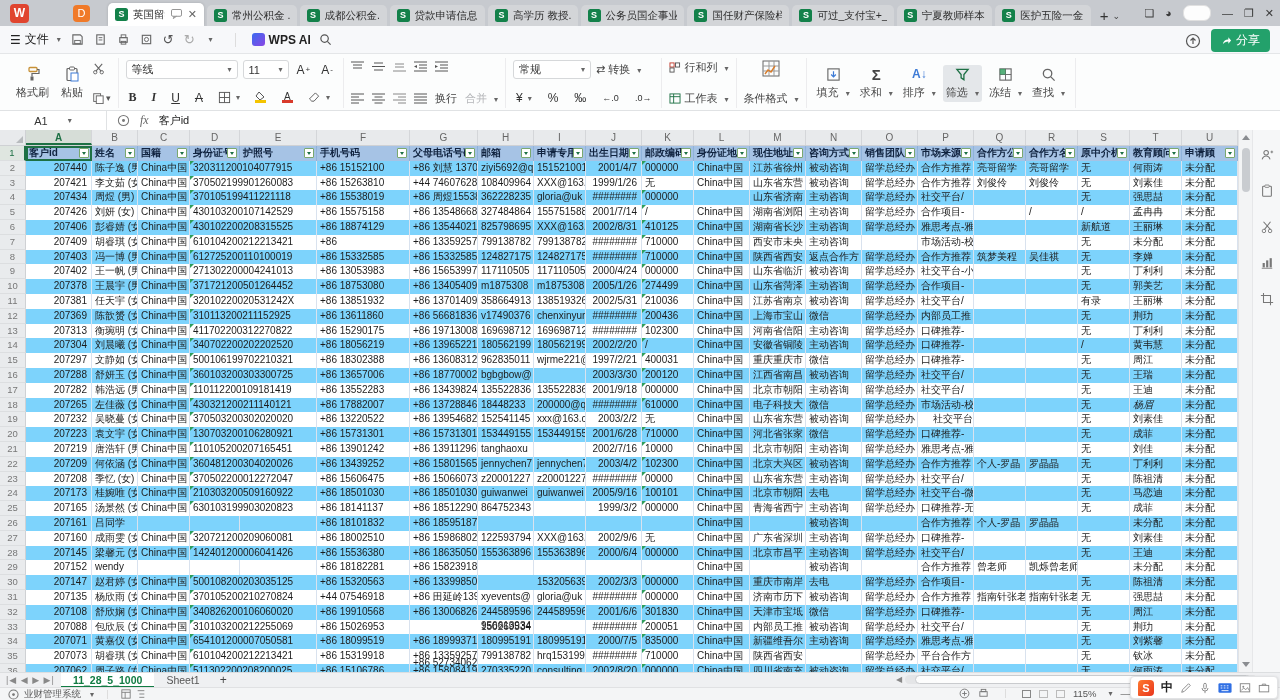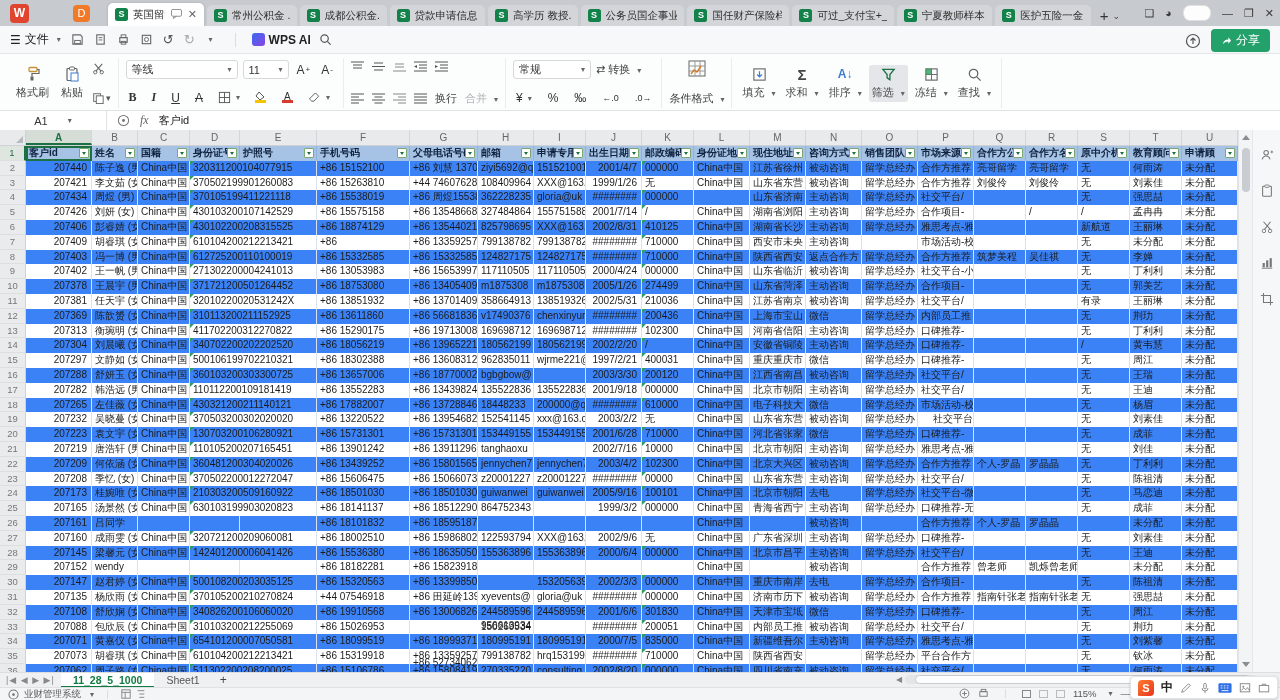--- a/index.html
+++ b/index.html
@@ -64,21 +64,21 @@
   #corner::after{content:"";position:absolute;right:2px;bottom:2px;border-left:7px solid transparent;border-bottom:7px solid #b8bbbe;}
   #letters{left:26px;top:130px;width:1212px;height:16px;display:flex;background:#e8eaec;border-bottom:1px solid #cfd1d4;box-sizing:border-box;}
   .lcell{height:15px;line-height:15px;text-align:center;font-size:10px;color:#666;border-right:1px solid #d4d6d9;box-sizing:border-box;flex:none;}
   .lcell.sel{background:#d6ddd7;border-bottom:2px solid #1d7044;color:#1d7044;font-weight:bold;}
   #rownums{left:0;top:146px;width:26px;height:526px;background:#e9ebed;overflow:hidden;}
   .rn{height:14.8px;line-height:14.8px;text-align:center;font-size:9.5px;color:#777;border-bottom:1px solid #dcdee0;border-right:1px solid #cfd1d4;box-sizing:border-box;}
   .rn.sel{background:#dfe6e0;border-right:2px solid #1d7044;color:#1d7044;}
   #cells{left:26px;top:146px;width:1212px;height:526px;overflow:hidden;background:#fff;}
   .grow{display:flex;height:14.8px;}
   .grow.hdr{background:#a6c3e5;}
-  .grow.band{background:#3b82f6;}
+  .grow.band{background:#7dd3fc;}
   .cell{height:14.8px;line-height:14.6px;font-size:10px;color:#1c1c1c;padding:0 0 0 3px;box-sizing:border-box;overflow:hidden;white-space:nowrap;border-right:1px solid #d9e2ee;position:relative;flex:none;}
   .hdr .cell{font-weight:bold;color:#10233f;border-right:1px solid #8fb3da;padding-right:14px;}
   .cell.ar{text-align:right;padding-right:4px;}
   .cell.cd{overflow:visible;border-right:none;z-index:2;}
   .cell.tri::before{content:"";position:absolute;left:0;top:0;border-top:4px solid #2e9e5b;border-right:4px solid transparent;}
   .fbtn{position:absolute;right:2px;top:2px;width:10px;height:10px;background:#fff;border:1px solid #7aa86f;border-radius:1px;box-sizing:border-box;display:flex;align-items:center;justify-content:center;}
   .fbtn::after{content:"";border-left:2.5px solid transparent;border-right:2.5px solid transparent;border-top:3.5px solid #1d7044;}
   #selbox{left:26px;top:146px;width:66px;height:15px;border:2px solid #1d7044;box-sizing:border-box;pointer-events:none;z-index:6;}
   
   #vscroll{left:1238px;top:130px;width:14px;height:542px;background:#f3f4f5;border-left:1px solid #e2e3e5;box-sizing:border-box;}
@@ -368,20 +368,39 @@
               <span class="car">▾</span>
             </span>
           <span class="tbtn">%</span>
           <span class="tbtn">‰</span>
           <span class="tbtn" style="font-size:9px;">←.0</span>
           <span class="tbtn" style="font-size:9px;">.0→</span>
         </div>
       </div>
     </div>
 
+    <div class="rgroup">
+      <div class="rows2">
+        <span class="lbl11">
+          <svg width="12" height="11" viewBox="0 0 13 12" style="vertical-align:-2px;">
+              <rect x="1" y="1" width="4.5" height="4.5" fill="none" stroke="#c0392b"></rect>
+              <rect x="7" y="1" width="4.5" height="4.5" fill="none" stroke="#555"></rect>
+              <rect x="1" y="6.5" width="4.5" height="4.5" fill="none" stroke="#555"></rect>
+            </svg>
+          <span>行和列</span> <span class="car">▾</span>
+        </span>
+        <span class="lbl11">
+          <svg width="12" height="11" viewBox="0 0 13 12" style="vertical-align:-2px;">
+              <rect x="1" y="1" width="11" height="10" fill="none" stroke="#1d7044"></rect>
+              <path d="M1 4h11M5 1v10" stroke="#1d7044"></path>
+            </svg>
+          <span>工作表</span> <span class="car">▾</span>
+        </span>
+      </div>
+    </div>
 
     <div class="rgroup">
       <div class="rows2" style="align-items:center;">
         <svg width="20" height="18" viewBox="0 0 20 18">
             <rect x="2" y="1" width="16" height="15" fill="none" stroke="#666"></rect>
             <path d="M2 6h16M2 11h16M8 1v15M13 1v15" stroke="#999"></path>
             <path d="M4 14l3-4 3 2 4-6" fill="none" stroke="#d87c2a" stroke-width="1.4"></path>
           </svg>
         <span class="lbl11"><span>条件格式</span> <span class="car">▾</span></span>
       </div>
@@ -907,21 +926,21 @@
         <div class="cell ar" style="width: 56px;">########</div>
         <div class="cell tri" style="width: 52px;">610000</div>
         <div class="cell" style="width: 56px;">China中国</div>
         <div class="cell" style="width: 56px;">电子科技大</div>
         <div class="cell" style="width: 56px;">微信</div>
         <div class="cell" style="width: 56px;">留学总经办</div>
         <div class="cell" style="width: 56px;">市场活动-校</div>
         <div class="cell" style="width: 52px;"></div>
         <div class="cell" style="width: 52px;"></div>
         <div class="cell" style="width: 52px;">无</div>
-        <div class="cell" style="width: 52px;">杨眉</div>
+        <div class="cell" style="width: 52px; font-style: italic;">杨眉</div>
         <div class="cell" style="width: 56px;">未分配</div>
       </div>
       <div class="grow">
         <div class="cell ar" style="width: 66px;">207232</div>
         <div class="cell" style="width: 46px;">吴晓蔓 (女</div>
         <div class="cell" style="width: 52px;">China中国</div>
         <div class="cell cd tri" style="width: 50px;">370503200302020020</div>
         <div class="cell" style="width: 77px;"></div>
         <div class="cell" style="width: 93px;">+86 13220522</div>
         <div class="cell" style="width: 68px;">+86 1395468251</div>

